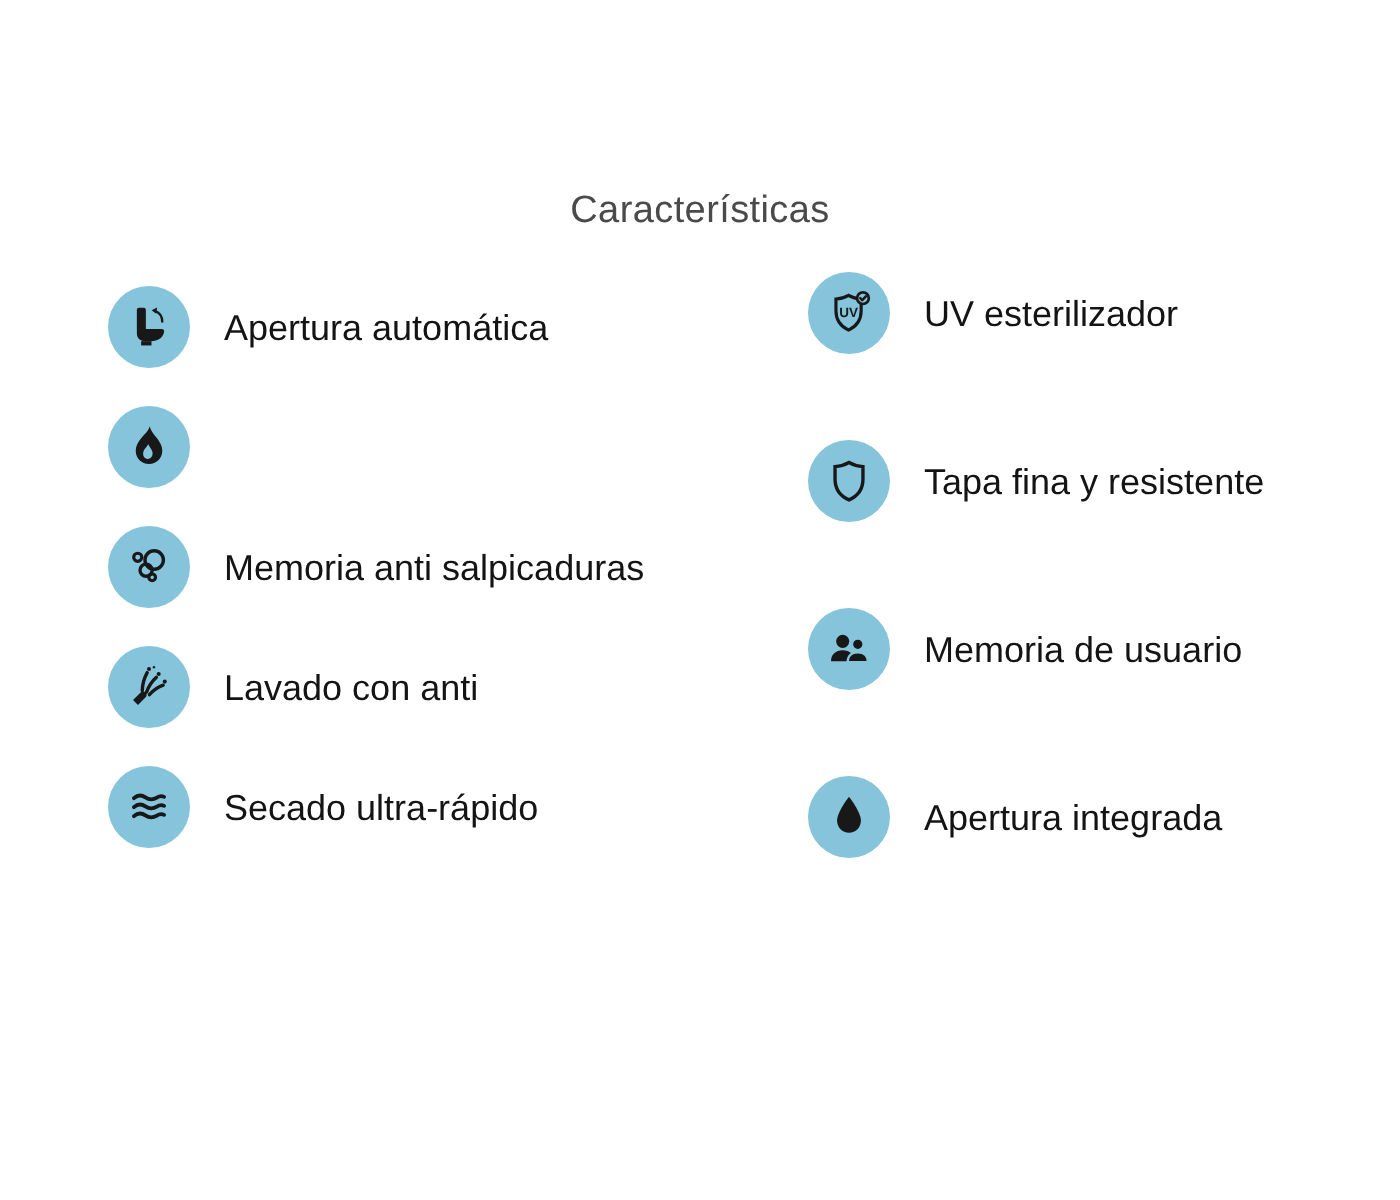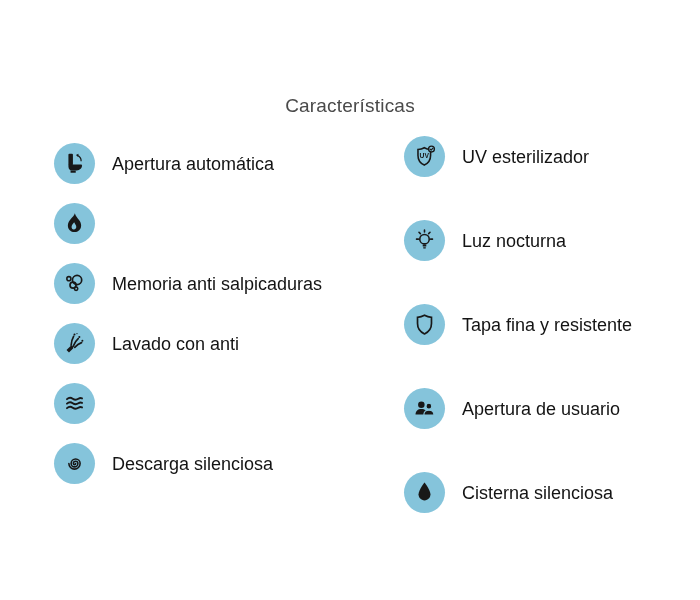--- a/index.html
+++ b/index.html
@@ -101,87 +101,65 @@
     </div>
 
     <div class="row">
       <span class="circle">
         <svg viewBox="0 0 24 24" fill="none" stroke="currentColor" stroke-width="1.7" stroke-linecap="round" aria-hidden="true">
           <path d="M5.3 8.1 C6.9 6.6 8.7 6.5 10.4 7.7 C12.1 8.9 13.9 8.8 15.5 7.8 C16.6 7.1 17.7 7 18.7 7.5"></path>
           <path d="M5.3 12.1 C6.9 10.6 8.7 10.5 10.4 11.7 C12.1 12.9 13.9 12.8 15.5 11.8 C16.6 11.1 17.7 11 18.7 11.5"></path>
           <path d="M5.3 16.1 C6.9 14.6 8.7 14.5 10.4 15.7 C12.1 16.9 13.9 16.8 15.5 15.8 C16.6 15.1 17.7 15 18.7 15.5"></path>
         </svg>
       </span>
+      <span class="label">Secado ultra-rápido</span>
     </div>
 
-    <div class="row">
-      <span class="circle">
-        <svg viewBox="0 0 24 24" fill="none" stroke="currentColor" stroke-width="1.4" stroke-linecap="round" aria-hidden="true">
-          <path d="M13 12 a1 1 0 1 1 -2 0 a2 2 0 1 1 4 0 a3 3 0 1 1 -6 0 a4 4 0 1 1 8 0 a5 5 0 1 1 -10 0"></path>
-        </svg>
-      </span>
-      <span class="label">Descarga silenciosa</span>
-    </div>
 
   </div>
 
   <div class="col col-right">
 
     <div class="row">
       <span class="circle">
         <svg viewBox="0 0 24 24" aria-hidden="true">
           <path d="M11.8 4.2 C13.5 5.2 15.4 5.7 17.4 5.8 V11 C17.4 15 15.2 18 11.8 19.6 C8.4 18 6.2 15 6.2 11 V5.8 C8.2 5.7 10.1 5.2 11.8 4.2 Z" fill="none" stroke="currentColor" stroke-width="1.4"></path>
           <text x="11.8" y="13.7" text-anchor="middle" font-size="6" font-weight="700" fill="currentColor">UV</text>
           <circle cx="18.2" cy="5.4" r="2.6" fill="var(--icon-circle)" stroke="currentColor" stroke-width="1.2"></circle>
           <path d="M17 5.4 L17.9 6.3 L19.5 4.6" fill="none" stroke="currentColor" stroke-width="1.1" stroke-linecap="round" stroke-linejoin="round"></path>
         </svg>
       </span>
       <span class="label">UV esterilizador</span>
     </div>
 
-    <div class="row">
-      <span class="circle">
-        <svg viewBox="0 0 24 24" fill="none" stroke="currentColor" stroke-width="1.4" stroke-linecap="round" aria-hidden="true">
-          <circle cx="12" cy="10.8" r="4.2"></circle>
-          <rect x="10.4" y="15.6" width="3.2" height="1.8" rx="0.5" fill="currentColor" stroke="none"></rect>
-          <path d="M11.3 18.5 H12.7" stroke-width="1.2"></path>
-          <path d="M12 4.4 V2.7"></path>
-          <path d="M8.3 5.9 L7.1 4.7"></path>
-          <path d="M15.7 5.9 L16.9 4.7"></path>
-          <path d="M6.6 10.8 H4.9"></path>
-          <path d="M17.4 10.8 H19.1"></path>
-        </svg>
-      </span>
-      <span class="label">Luz nocturna</span>
-    </div>
 
     <div class="row">
       <span class="circle">
         <svg viewBox="0 0 24 24" aria-hidden="true">
           <path d="M12 3.8 C13.9 4.9 16 5.5 18.2 5.6 V11.2 C18.2 15.5 15.8 18.7 12 20.4 C8.2 18.7 5.8 15.5 5.8 11.2 V5.6 C8 5.5 10.1 4.9 12 3.8 Z" fill="none" stroke="currentColor" stroke-width="1.5"></path>
         </svg>
       </span>
       <span class="label">Tapa fina y resistente</span>
     </div>
 
     <div class="row">
       <span class="circle">
         <svg viewBox="0 0 24 24" aria-hidden="true">
           <circle cx="9.2" cy="8.6" r="2.9" fill="currentColor"></circle>
           <path d="M4 17.4 C4 14.3 6.1 12.5 9.2 12.5 C12.3 12.5 14.4 14.3 14.4 17.4 Z" fill="currentColor"></path>
           <circle cx="15.9" cy="9.9" r="2.55" fill="currentColor" stroke="var(--icon-circle)" stroke-width="1"></circle>
           <path d="M11.4 17.8 C11.4 15.1 13.2 13.5 15.9 13.5 C18.6 13.5 20.4 15.1 20.4 17.8 Z" fill="currentColor" stroke="var(--icon-circle)" stroke-width="1"></path>
         </svg>
       </span>
-      <span class="label">Apertura de usuario</span>
+      <span class="label">Memoria de usuario</span>
     </div>
 
     <div class="row">
       <span class="circle">
         <svg viewBox="0 0 24 24" aria-hidden="true">
           <path d="M12 3 C12 3 6.7 9.7 6.7 13.6 C6.7 16.7 9 19 12 19 C15 19 17.3 16.7 17.3 13.6 C17.3 9.7 12 3 12 3 Z" fill="currentColor"></path>
         </svg>
       </span>
-      <span class="label">Cisterna silenciosa</span>
+      <span class="label">Apertura integrada</span>
     </div>
 
   </div>
 </div>
 
 </body></html>

